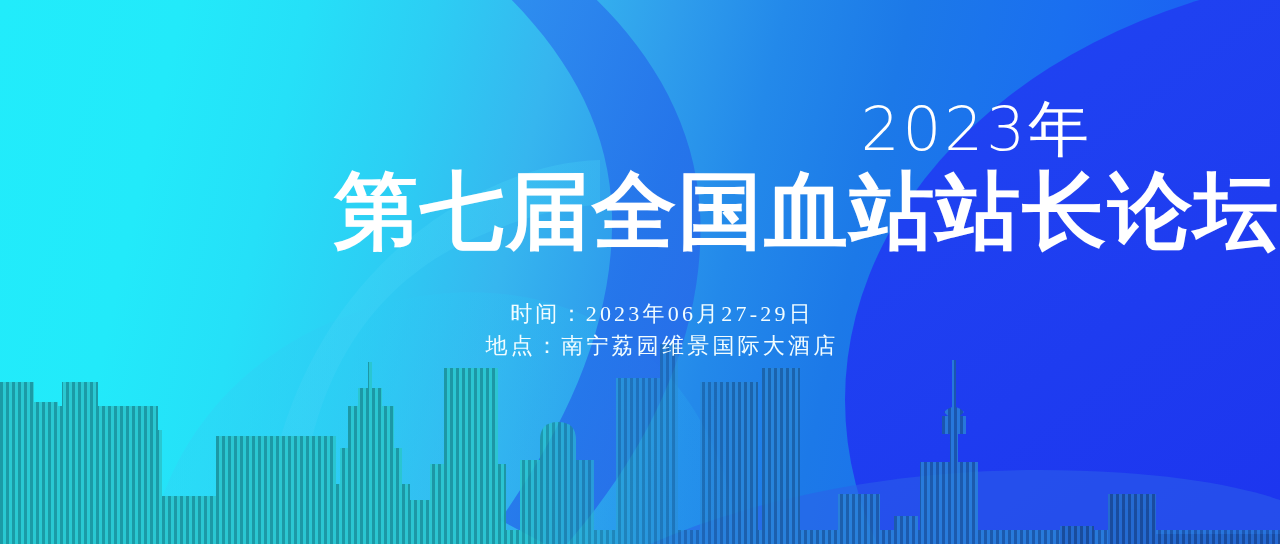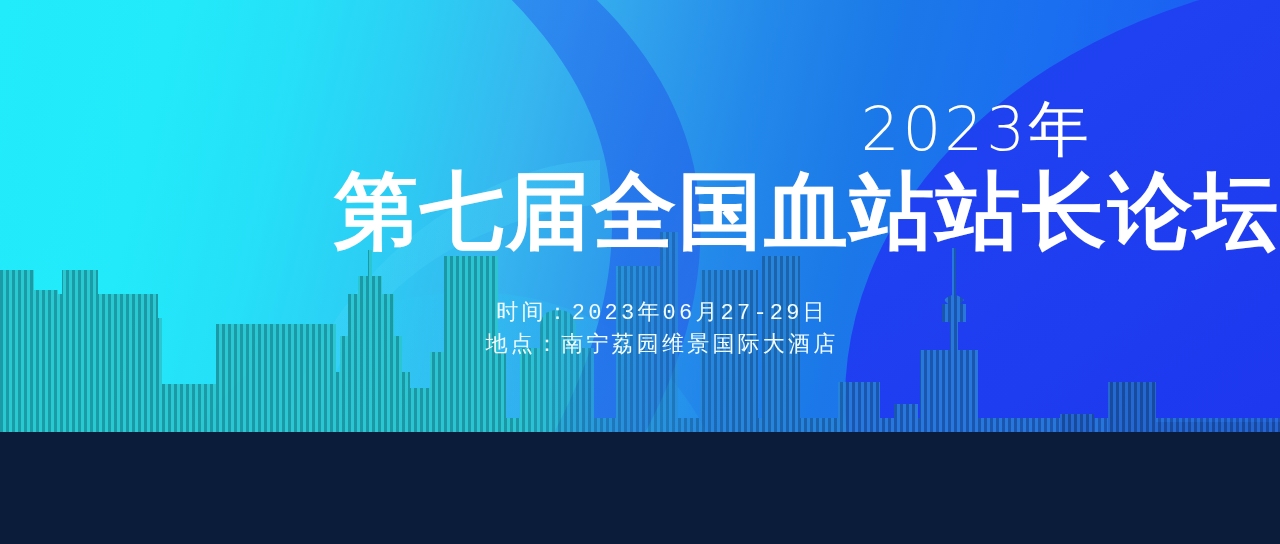--- a/index.html
+++ b/index.html
@@ -6,21 +6,21 @@
   * { margin:0; padding:0; box-sizing:border-box; }
   html,body{ background:#0b1b3a; }
   body{
     font-family:"Liberation Sans","DejaVu Sans",sans-serif;
     -webkit-font-smoothing:antialiased;
   }
 
   .banner{
     position:relative;
     width:1280px;
-    height:432px;
+    height:544px;
     overflow:hidden;
     
     background:
       linear-gradient(103deg,
         #21ecfb 0%,
         #22eafa 13%,
         #25e0f8 22%,
         #2ccef4 31%,
         #36b6ef 40%,
         #2f9eec 48%,
@@ -78,21 +78,21 @@
     left:0; right:0;
     text-align:center;
   }
   .meta-line{
     color:#f2fdff;
     font-size:22px;
     line-height:32px;
     letter-spacing:3.2px;
     font-weight:400;
     white-space:nowrap;
-    font-family:Liberation Mono, monospace;
+    font-family:Liberation Serif, serif;
     padding-left:44px;
   }
 
   
   .skyline{
     position:absolute;
     left:0; bottom:0;
     width:1280px; height:200px;
     z-index:4;
     pointer-events:none;

